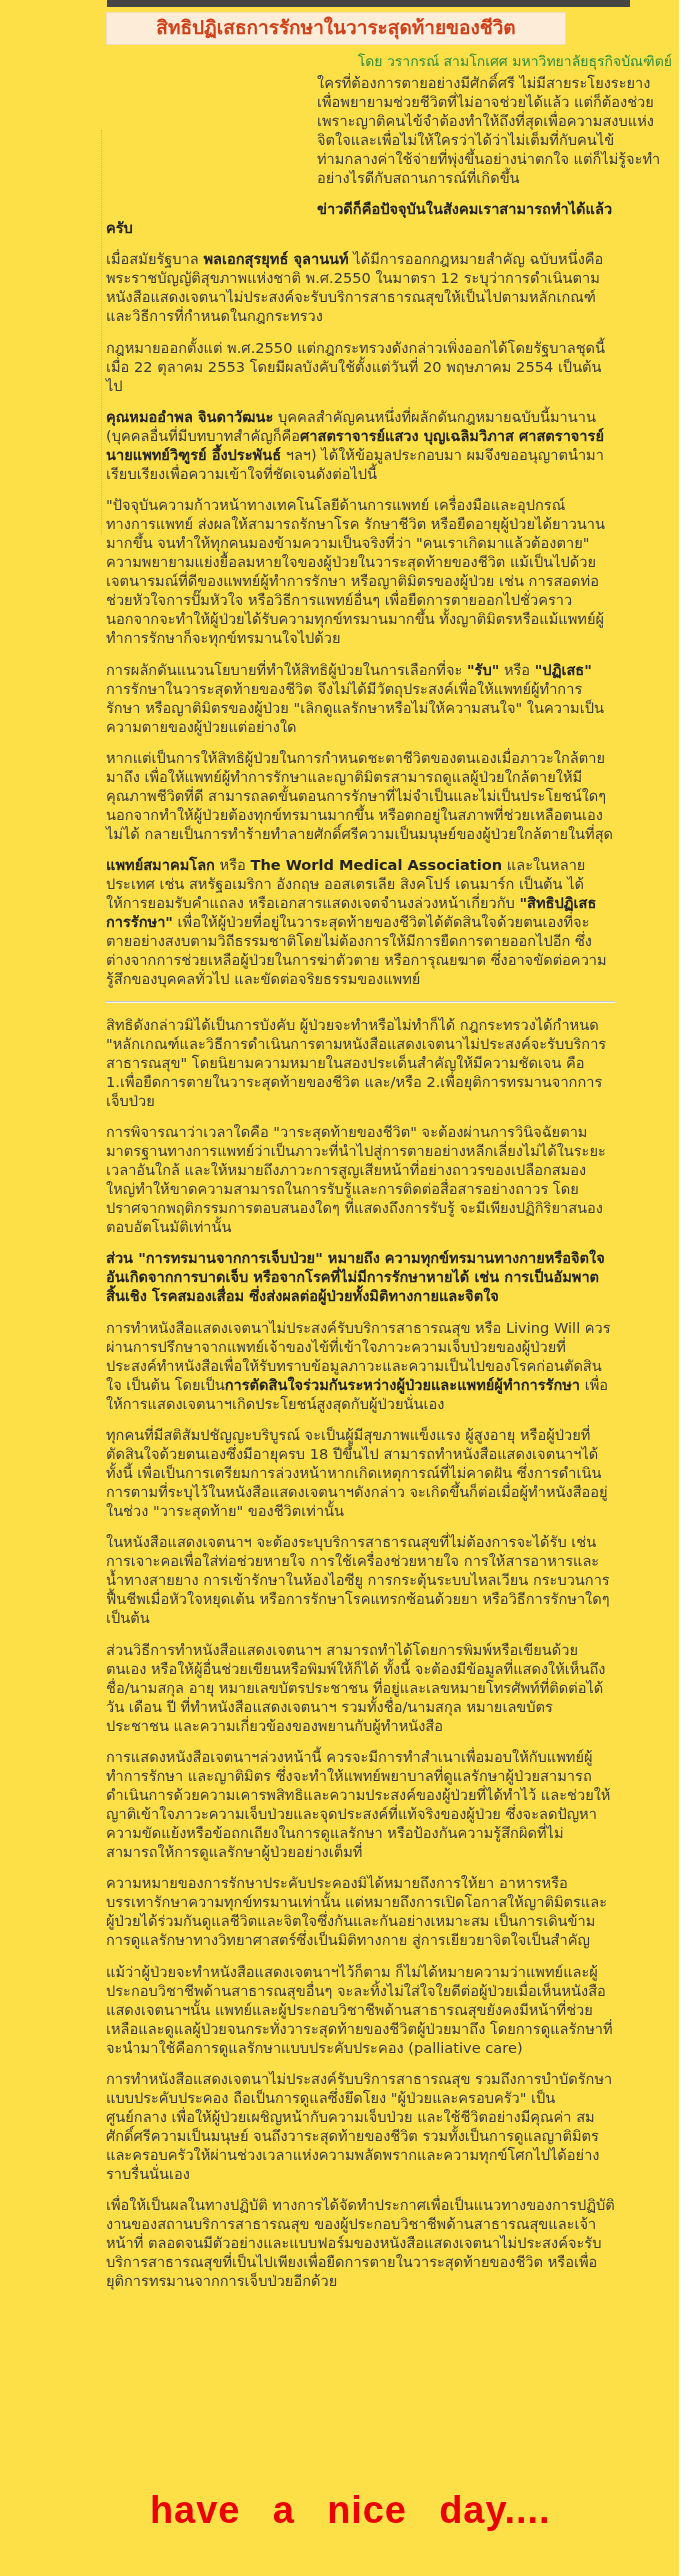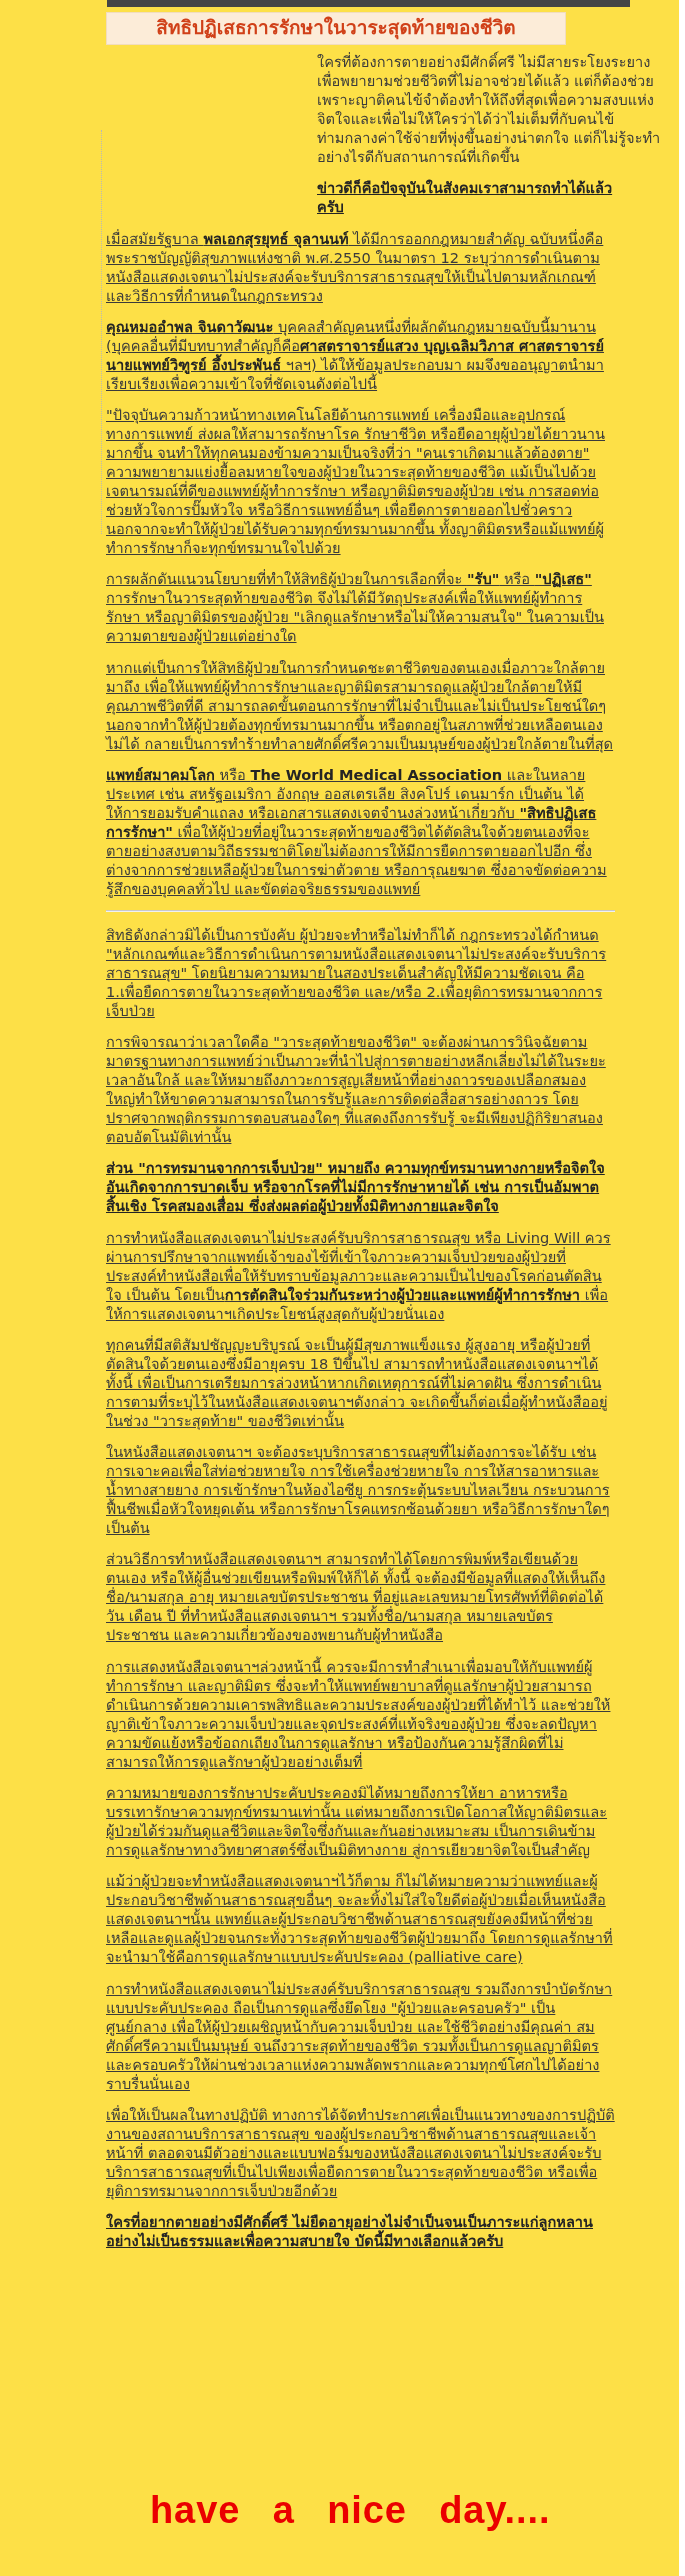--- a/index.html
+++ b/index.html
@@ -15,21 +15,21 @@
   }
   .title-box{
     width:460px;box-sizing:border-box;background:#fcecd8;border:0.9px solid #f2ddbd;
     color:#d04018;font-weight:bold;font-size:19px;line-height:23.6px;
     text-align:center;padding:2.8px 3.8px 4.7px 3.8px;
   }
   .intro-block{margin-top:6.6px;}
   .float-spacer{float:left;width:211px;height:159px;}
   .byline{color:#2e8b3a;text-align:right;font-size:14px;margin:0 0 1.9px 0;}
   .intro-text{margin:0 0 12.3px 0;}
-  .para{margin:0 0 12.3px 0;padding-right:57px;text-decoration:underline;}
+  .para{margin:0 0 12.3px 0;padding-right:57px;}
   .para.bold-para{font-weight:bold;color:#242424;}
   .para b, .intro-text b{color:#242424;}
   hr.section-rule{border:none;border-top:0.9px solid #c9c9c9;border-bottom:0.9px solid #f0f0f0;height:0;margin:1.9px 57px 12.3px 0;}
   .footer-red{
     position:absolute;left:150px;top:2488px;
     color:#ea0000;font-weight:bold;font-size:38px;line-height:45px;
     letter-spacing:0.9px;word-spacing:21px;
     font-family:"Liberation Sans","DejaVu Sans",sans-serif;
   }
 </style>
@@ -38,43 +38,44 @@
 
 <div class="page">
   <div class="top-strip"></div>
   <div class="dotted-rule"></div>
 
   <div class="article">
     <div class="title-box">สิทธิปฏิเสธการรักษาในวาระสุดท้ายของชีวิต</div>
 
     <div class="intro-block">
       <div class="float-spacer"></div>
+      <div class="byline">โดย วรากรณ์ สามโกเศศ มหาวิทยาลัยธุรกิจบัณฑิตย์</div>
       <div class="intro-text">ใครที่ต้องการตายอย่างมีศักดิ์ศรี ไม่มีสายระโยงระยางเพื่อพยายามช่วยชีวิตที่ไม่อาจช่วยได้แล้ว แต่ก็ต้องช่วยเพราะญาติคนไข้จำต้องทำให้ถึงที่สุดเพื่อความสงบแห่งจิตใจและเพื่อไม่ให้ใครว่าได้ว่าไม่เต็มที่กับคนไข้ท่ามกลางค่าใช้จ่ายที่พุ่งขึ้นอย่างน่าตกใจ แต่ก็ไม่รู้จะทำอย่างไรดีกับสถานการณ์ที่เกิดขึ้น</div>
     </div>
 
     <div id="article-body">
         <p class="para bold-para"><b>ข่าวดีก็คือปัจจุบันในสังคมเราสามารถทำได้แล้วครับ</b></p>
         <p class="para"><span>เมื่อสมัยรัฐบาล </span><b>พลเอกสุรยุทธ์ จุลานนท์</b><span> ได้มีการออกกฎหมายสำคัญ ฉบับหนึ่งคือพระราชบัญญัติสุขภาพแห่งชาติ พ.ศ.2550 ในมาตรา 12 ระบุว่าการดำเนินตามหนังสือแสดงเจตนาไม่ประสงค์จะรับบริการสาธารณสุขให้เป็นไปตามหลักเกณฑ์และวิธีการที่กำหนดในกฎกระทรวง</span></p>
+        <p class="para"><span>กฎหมายออกตั้งแต่ พ.ศ.2550 แต่กฎกระทรวงดังกล่าวเพิ่งออกได้โดยรัฐบาลชุดนี้เมื่อ 22 ตุลาคม 2553 โดยมีผลบังคับใช้ตั้งแต่วันที่ 20 พฤษภาคม 2554 เป็นต้นไป</span></p>
         <p class="para"><b>คุณหมออำพล จินดาวัฒนะ</b><span> บุคคลสำคัญคนหนึ่งที่ผลักดันกฎหมายฉบับนี้มานาน (บุคคลอื่นที่มีบทบาทสำคัญก็คือ</span><b>ศาสตราจารย์แสวง บุญเฉลิมวิภาส ศาสตราจารย์ นายแพทย์วิฑูรย์ อึ้งประพันธ์</b><span> ฯลฯ) ได้ให้ข้อมูลประกอบมา ผมจึงขออนุญาตนำมาเรียบเรียงเพื่อความเข้าใจที่ชัดเจนดังต่อไปนี้</span></p>
         <p class="para"><span>"ปัจจุบันความก้าวหน้าทางเทคโนโลยีด้านการแพทย์ เครื่องมือและอุปกรณ์ทางการแพทย์ ส่งผลให้สามารถรักษาโรค รักษาชีวิต หรือยืดอายุผู้ป่วยได้ยาวนานมากขึ้น จนทำให้ทุกคนมองข้ามความเป็นจริงที่ว่า "คนเราเกิดมาแล้วต้องตาย" ความพยายามแย่งยื้อลมหายใจของผู้ป่วยในวาระสุดท้ายของชีวิต แม้เป็นไปด้วยเจตนารมณ์ที่ดีของแพทย์ผู้ทำการรักษา หรือญาติมิตรของผู้ป่วย เช่น การสอดท่อช่วยหัวใจการปั๊มหัวใจ หรือวิธีการแพทย์อื่นๆ เพื่อยืดการตายออกไปชั่วคราว นอกจากจะทำให้ผู้ป่วยได้รับความทุกข์ทรมานมากขึ้น ทั้งญาติมิตรหรือแม้แพทย์ผู้ทำการรักษาก็จะทุกข์ทรมานใจไปด้วย</span></p>
         <p class="para"><span>การผลักดันแนวนโยบายที่ทำให้สิทธิผู้ป่วยในการเลือกที่จะ </span><b>"รับ"</b><span> หรือ </span><b>"ปฏิเสธ"</b><span> การรักษาในวาระสุดท้ายของชีวิต จึงไม่ได้มีวัตถุประสงค์เพื่อให้แพทย์ผู้ทำการรักษา หรือญาติมิตรของผู้ป่วย "เลิกดูแลรักษาหรือไม่ให้ความสนใจ" ในความเป็นความตายของผู้ป่วยแต่อย่างใด</span></p>
         <p class="para"><span>หากแต่เป็นการให้สิทธิผู้ป่วยในการกำหนดชะตาชีวิตของตนเองเมื่อภาวะใกล้ตายมาถึง เพื่อให้แพทย์ผู้ทำการรักษาและญาติมิตรสามารถดูแลผู้ป่วยใกล้ตายให้มีคุณภาพชีวิตที่ดี สามารถลดขั้นตอนการรักษาที่ไม่จำเป็นและไม่เป็นประโยชน์ใดๆ นอกจากทำให้ผู้ป่วยต้องทุกข์ทรมานมากขึ้น หรือตกอยู่ในสภาพที่ช่วยเหลือตนเองไม่ได้ กลายเป็นการทำร้ายทำลายศักดิ์ศรีความเป็นมนุษย์ของผู้ป่วยใกล้ตายในที่สุด</span></p>
         <p class="para"><b>แพทย์สมาคมโลก</b><span> หรือ </span><b>The World Medical Association</b><span> และในหลายประเทศ เช่น สหรัฐอเมริกา อังกฤษ ออสเตรเลีย สิงคโปร์ เดนมาร์ก เป็นต้น ได้ให้การยอมรับคำแถลง หรือเอกสารแสดงเจตจำนงล่วงหน้าเกี่ยวกับ </span><b>"สิทธิปฏิเสธการรักษา"</b><span> เพื่อให้ผู้ป่วยที่อยู่ในวาระสุดท้ายของชีวิตได้ตัดสินใจด้วยตนเองที่จะตายอย่างสงบตามวิถีธรรมชาติโดยไม่ต้องการให้มีการยืดการตายออกไปอีก ซึ่งต่างจากการช่วยเหลือผู้ป่วยในการฆ่าตัวตาย หรือการุณยฆาต ซึ่งอาจขัดต่อความรู้สึกของบุคคลทั่วไป และขัดต่อจริยธรรมของแพทย์</span></p>
         <hr class="section-rule">
         <p class="para"><span>สิทธิดังกล่าวมิได้เป็นการบังคับ ผู้ป่วยจะทำหรือไม่ทำก็ได้ กฎกระทรวงได้กำหนด "หลักเกณฑ์และวิธีการดำเนินการตามหนังสือแสดงเจตนาไม่ประสงค์จะรับบริการสาธารณสุข" โดยนิยามความหมายในสองประเด็นสำคัญให้มีความชัดเจน คือ 1.เพื่อยืดการตายในวาระสุดท้ายของชีวิต และ/หรือ 2.เพื่อยุติการทรมานจากการเจ็บป่วย</span></p>
         <p class="para"><span>การพิจารณาว่าเวลาใดคือ "วาระสุดท้ายของชีวิต" จะต้องผ่านการวินิจฉัยตามมาตรฐานทางการแพทย์ว่าเป็นภาวะที่นำไปสู่การตายอย่างหลีกเลี่ยงไม่ได้ในระยะเวลาอันใกล้ และให้หมายถึงภาวะการสูญเสียหน้าที่อย่างถาวรของเปลือกสมองใหญ่ทำให้ขาดความสามารถในการรับรู้และการติดต่อสื่อสารอย่างถาวร โดยปราศจากพฤติกรรมการตอบสนองใดๆ ที่แสดงถึงการรับรู้ จะมีเพียงปฏิกิริยาสนองตอบอัตโนมัติเท่านั้น</span></p>
         <p class="para bold-para"><b>ส่วน "การทรมานจากการเจ็บป่วย" หมายถึง ความทุกข์ทรมานทางกายหรือจิตใจอันเกิดจากการบาดเจ็บ หรือจากโรคที่ไม่มีการรักษาหายได้ เช่น การเป็นอัมพาตสิ้นเชิง โรคสมองเสื่อม ซึ่งส่งผลต่อผู้ป่วยทั้งมิติทางกายและจิตใจ</b></p>
         <p class="para"><span>การทำหนังสือแสดงเจตนาไม่ประสงค์รับบริการสาธารณสุข หรือ Living Will ควรผ่านการปรึกษาจากแพทย์เจ้าของไข้ที่เข้าใจภาวะความเจ็บป่วยของผู้ป่วยที่ประสงค์ทำหนังสือเพื่อให้รับทราบข้อมูลภาวะและความเป็นไปของโรคก่อนตัดสินใจ เป็นต้น โดยเป็น</span><b>การตัดสินใจร่วมกันระหว่างผู้ป่วยและแพทย์ผู้ทำการรักษา</b><span> เพื่อให้การแสดงเจตนาฯเกิดประโยชน์สูงสุดกับผู้ป่วยนั่นเอง</span></p>
         <p class="para"><span>ทุกคนที่มีสติสัมปชัญญะบริบูรณ์ จะเป็นผู้มีสุขภาพแข็งแรง ผู้สูงอายุ หรือผู้ป่วยที่ตัดสินใจด้วยตนเองซึ่งมีอายุครบ 18 ปีขึ้นไป สามารถทำหนังสือแสดงเจตนาฯได้ ทั้งนี้ เพื่อเป็นการเตรียมการล่วงหน้าหากเกิดเหตุการณ์ที่ไม่คาดฝัน ซึ่งการดำเนินการตามที่ระบุไว้ในหนังสือแสดงเจตนาฯดังกล่าว จะเกิดขึ้นก็ต่อเมื่อผู้ทำหนังสืออยู่ในช่วง "วาระสุดท้าย" ของชีวิตเท่านั้น</span></p>
         <p class="para"><span>ในหนังสือแสดงเจตนาฯ จะต้องระบุบริการสาธารณสุขที่ไม่ต้องการจะได้รับ เช่น การเจาะคอเพื่อใส่ท่อช่วยหายใจ การใช้เครื่องช่วยหายใจ การให้สารอาหารและน้ำทางสายยาง การเข้ารักษาในห้องไอซียู การกระตุ้นระบบไหลเวียน กระบวนการฟื้นชีพเมื่อหัวใจหยุดเต้น หรือการรักษาโรคแทรกซ้อนด้วยยา หรือวิธีการรักษาใดๆ เป็นต้น</span></p>
         <p class="para"><span>ส่วนวิธีการทำหนังสือแสดงเจตนาฯ สามารถทำได้โดยการพิมพ์หรือเขียนด้วยตนเอง หรือให้ผู้อื่นช่วยเขียนหรือพิมพ์ให้ก็ได้ ทั้งนี้ จะต้องมีข้อมูลที่แสดงให้เห็นถึงชื่อ/นามสกุล อายุ หมายเลขบัตรประชาชน ที่อยู่และเลขหมายโทรศัพท์ที่ติดต่อได้ วัน เดือน ปี ที่ทำหนังสือแสดงเจตนาฯ รวมทั้งชื่อ/นามสกุล หมายเลขบัตรประชาชน และความเกี่ยวข้องของพยานกับผู้ทำหนังสือ</span></p>
         <p class="para"><span>การแสดงหนังสือเจตนาฯล่วงหน้านี้ ควรจะมีการทำสำเนาเพื่อมอบให้กับแพทย์ผู้ทำการรักษา และญาติมิตร ซึ่งจะทำให้แพทย์พยาบาลที่ดูแลรักษาผู้ป่วยสามารถดำเนินการด้วยความเคารพสิทธิและความประสงค์ของผู้ป่วยที่ได้ทำไว้ และช่วยให้ญาติเข้าใจภาวะความเจ็บป่วยและจุดประสงค์ที่แท้จริงของผู้ป่วย ซึ่งจะลดปัญหาความขัดแย้งหรือข้อถกเถียงในการดูแลรักษา หรือป้องกันความรู้สึกผิดที่ไม่สามารถให้การดูแลรักษาผู้ป่วยอย่างเต็มที่</span></p>
         <p class="para"><span>ความหมายของการรักษาประคับประคองมิได้หมายถึงการให้ยา อาหารหรือบรรเทารักษาความทุกข์ทรมานเท่านั้น แต่หมายถึงการเปิดโอกาสให้ญาติมิตรและผู้ป่วยได้ร่วมกันดูแลชีวิตและจิตใจซึ่งกันและกันอย่างเหมาะสม เป็นการเดินข้ามการดูแลรักษาทางวิทยาศาสตร์ซึ่งเป็นมิติทางกาย สู่การเยียวยาจิตใจเป็นสำคัญ</span></p>
         <p class="para"><span>แม้ว่าผู้ป่วยจะทำหนังสือแสดงเจตนาฯไว้ก็ตาม ก็ไม่ได้หมายความว่าแพทย์และผู้ประกอบวิชาชีพด้านสาธารณสุขอื่นๆ จะละทิ้งไม่ใส่ใจใยดีต่อผู้ป่วยเมื่อเห็นหนังสือแสดงเจตนาฯนั้น แพทย์และผู้ประกอบวิชาชีพด้านสาธารณสุขยังคงมีหน้าที่ช่วยเหลือและดูแลผู้ป่วยจนกระทั่งวาระสุดท้ายของชีวิตผู้ป่วยมาถึง โดยการดูแลรักษาที่จะนำมาใช้คือการดูแลรักษาแบบประคับประคอง (palliative care)</span></p>
         <p class="para"><span>การทำหนังสือแสดงเจตนาไม่ประสงค์รับบริการสาธารณสุข รวมถึงการบำบัดรักษาแบบประคับประคอง ถือเป็นการดูแลซึ่งยึดโยง "ผู้ป่วยและครอบครัว" เป็นศูนย์กลาง เพื่อให้ผู้ป่วยเผชิญหน้ากับความเจ็บป่วย และใช้ชีวิตอย่างมีคุณค่า สมศักดิ์ศรีความเป็นมนุษย์ จนถึงวาระสุดท้ายของชีวิต รวมทั้งเป็นการดูแลญาติมิตรและครอบครัวให้ผ่านช่วงเวลาแห่งความพลัดพรากและความทุกข์โศกไปได้อย่างราบรื่นนั่นเอง</span></p>
         <p class="para"><span>เพื่อให้เป็นผลในทางปฏิบัติ ทางการได้จัดทำประกาศเพื่อเป็นแนวทางของการปฏิบัติงานของสถานบริการสาธารณสุข ของผู้ประกอบวิชาชีพด้านสาธารณสุขและเจ้าหน้าที่ ตลอดจนมีตัวอย่างและแบบฟอร์มของหนังสือแสดงเจตนาไม่ประสงค์จะรับบริการสาธารณสุขที่เป็นไปเพียงเพื่อยืดการตายในวาระสุดท้ายของชีวิต หรือเพื่อยุติการทรมานจากการเจ็บป่วยอีกด้วย</span></p>
-        <p class="para bold-para"><b>ใครที่อยากตายอย่างมีศักดิ์ศรี ไม่ยืดอายุอย่างไม่จำเป็นจนเป็นภาระแก่ลูกหลานอย่างไม่เป็นธรรมและเพื่อความสบายใจ บัดนี้มีทางเลือกแล้วครับ</b></p>
       </div>
   </div>
 
   <div class="footer-red">have a nice day....</div>
 </div>
 
 
 </body></html>

